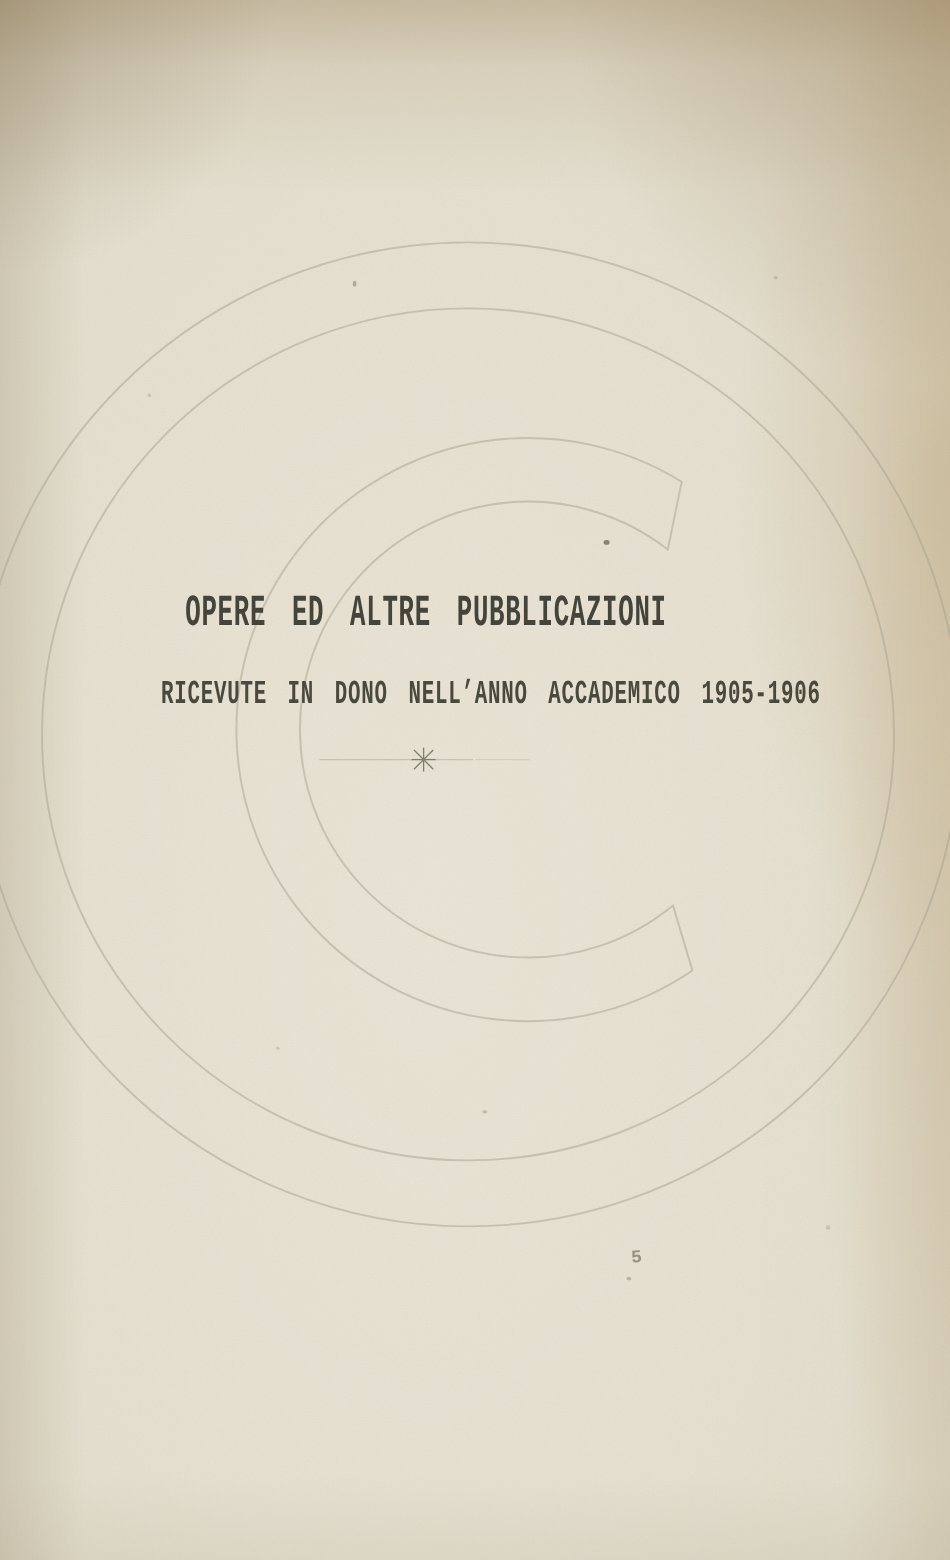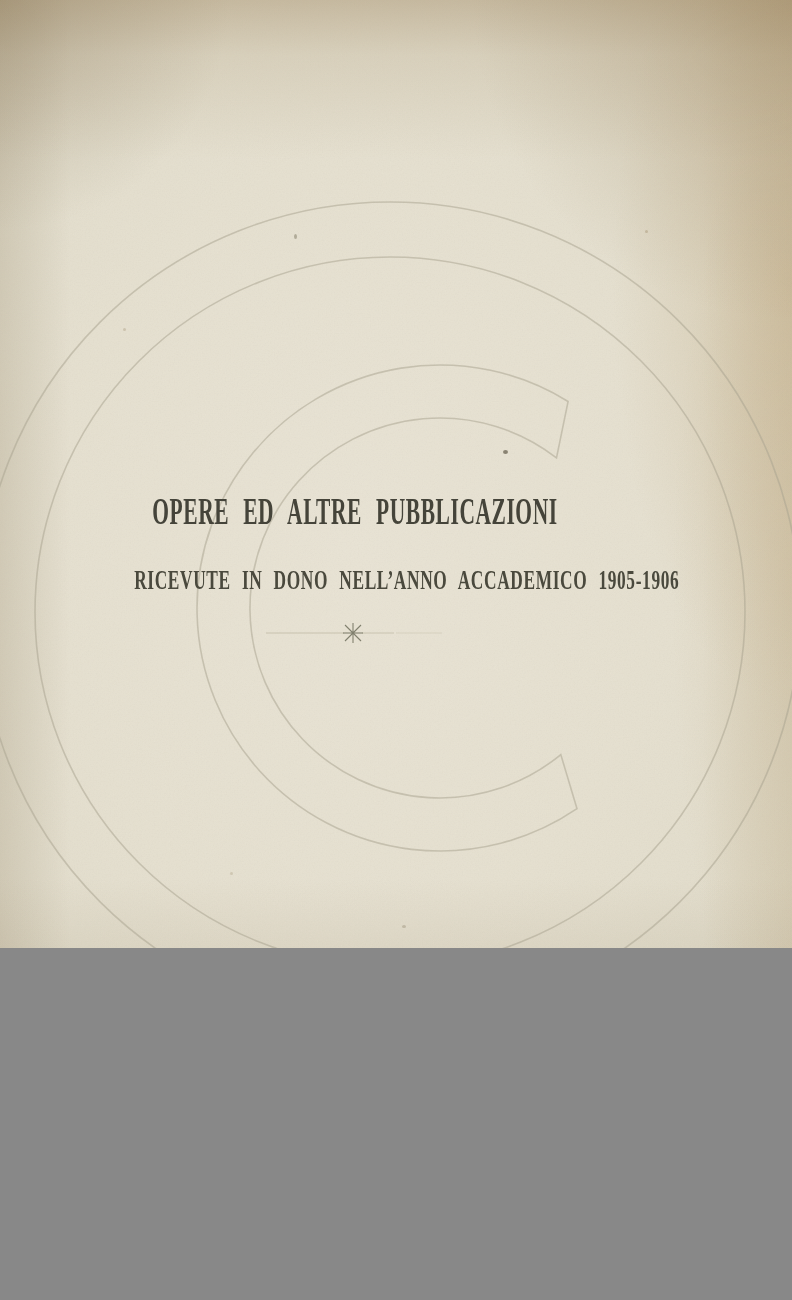--- a/index.html
+++ b/index.html
@@ -1,20 +1,20 @@
 <!DOCTYPE html>
 <html><head>
 <meta charset="utf-8">
 <style>
   html,body{margin:0;padding:0;background:#888;}
   .page{
     position:relative;
-    width:792px;height:948px;
+    width:792px;height:1300px;
     overflow:hidden;
-    font-family:Liberation Serif, serif;
+    font-family:Liberation Mono, monospace;
     background:
       
       radial-gradient(circle at 0% 0%, rgba(118,98,66,.30), rgba(118,98,66,0) 230px),
       radial-gradient(circle at 100% 0%, rgba(146,120,80,.38), rgba(146,120,80,0) 320px),
       radial-gradient(ellipse 180px 420px at 100% 30%, rgba(186,158,112,.34), rgba(186,158,112,0) 100%),
       radial-gradient(ellipse 120px 500px at 100% 62%, rgba(186,158,112,.20), rgba(186,158,112,0) 100%),
       linear-gradient(180deg, rgba(158,134,96,.42) 0px, rgba(158,134,96,.16) 55px, rgba(158,134,96,0) 160px),
       linear-gradient(90deg, rgba(142,126,96,.22) 0px, rgba(142,126,96,0) 70px),
       linear-gradient(270deg, rgba(170,146,104,.18) 0px, rgba(170,146,104,0) 90px),
       linear-gradient(0deg, rgba(150,132,102,.10) 0px, rgba(150,132,102,0) 70px),

